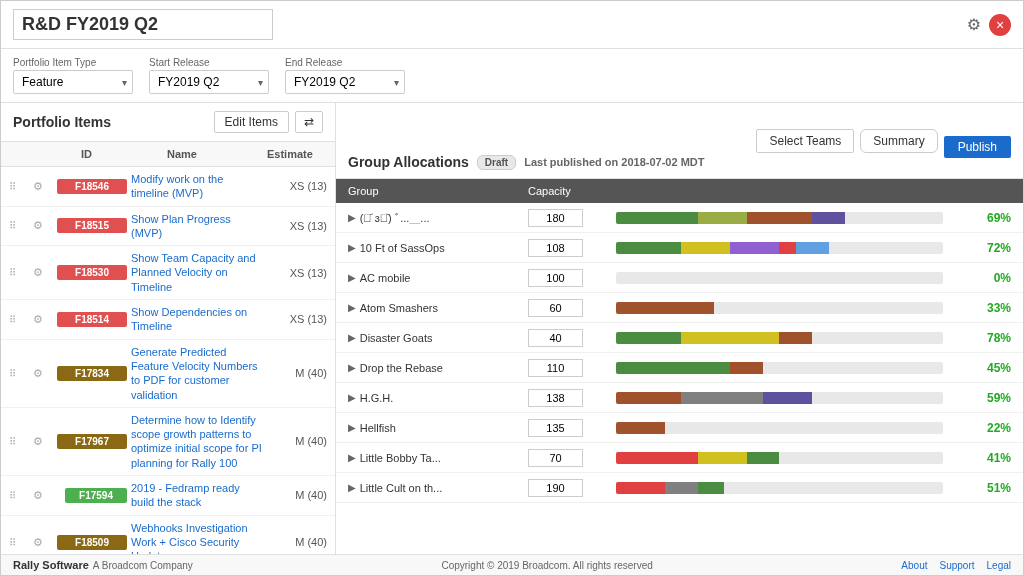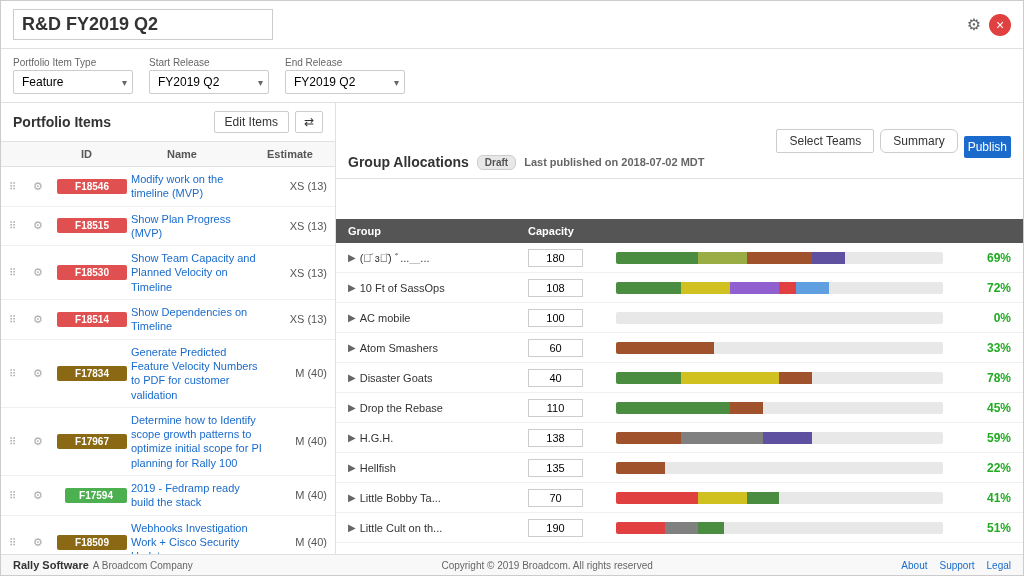--- a/index.html
+++ b/index.html
@@ -47,23 +47,23 @@
 
     
     .right-panel { flex: 1; display: flex; flex-direction: column; }
     .right-panel-header { padding: 8px 12px; display: flex; align-items: center; justify-content: space-between; border-bottom: 1px solid #e0e0e0; }
     .group-alloc-title { font-size: 14px; font-weight: bold; color: #333; display: flex; align-items: center; gap: 8px; margin-top: 43px; }
     .draft-badge { background: #e8e8e8; border: 1px solid #ccc; padding: 1px 7px; font-size: 10px; border-radius: 6px; color: #555; }
     .last-published { font-size: 11px; color: #666; }
     .right-panel-actions { display: flex; gap: 6px; align-items: center; }
     .select-teams-btn { border: 1px solid #ccc; background: #fff; padding: 4px 12px; font-size: 12px; cursor: pointer; border-radius: 2px; color: #333; }
     .summary-btn { border: 1px solid #ccc; background: #fff; padding: 4px 12px; font-size: 12px; cursor: pointer; border-radius: 6px; color: #333; }
-    .publish-btn { background: #1a6bcc; color: white; border: none; padding: 4px 4px; font-size: 12px; cursor: pointer; border-radius: 2px; margin-top: 12px; }
-
-    .alloc-table-header { display: grid; grid-template-columns: 180px 80px 1fr 60px; background: #555; color: white; padding: 6px 12px; font-size: 11px; font-weight: bold; margin-top: 40px; }
+    .publish-btn { background: #1a6bcc; color: white; border: none; padding: 4px 14px; font-size: 12px; cursor: pointer; border-radius: 2px; margin-top: 12px; }
+
+    .alloc-table-header { display: grid; grid-template-columns: 180px 80px 1fr 60px; background: #555; color: white; padding: 6px 12px; font-size: 11px; font-weight: normal; }
     .alloc-list { overflow-y: auto; flex: 1; }
     .alloc-row { display: grid; grid-template-columns: 180px 80px 1fr 60px; padding: 5px 12px; border-bottom: 1px solid #f0f0f0; align-items: center; min-height: 30px; }
     .expand-chevron { color: #666; font-size: 10px; margin-right: 4px; cursor: pointer; }
     .group-name { font-size: 11px; color: #333; display: flex; align-items: center; }
     .capacity-input { border: 1px solid #ccc; padding: 2px 4px; width: 55px; font-size: 11px; text-align: center; }
     .bar-container { height: 12px; background: #e8e8e8; border-radius: 2px; overflow: hidden; display: flex; margin: 0 8px; }
     .bar-segment { height: 100%; }
     .percent-label { font-size: 12px; font-weight: bold; color: #22aa22; text-align: right; }
 
     

